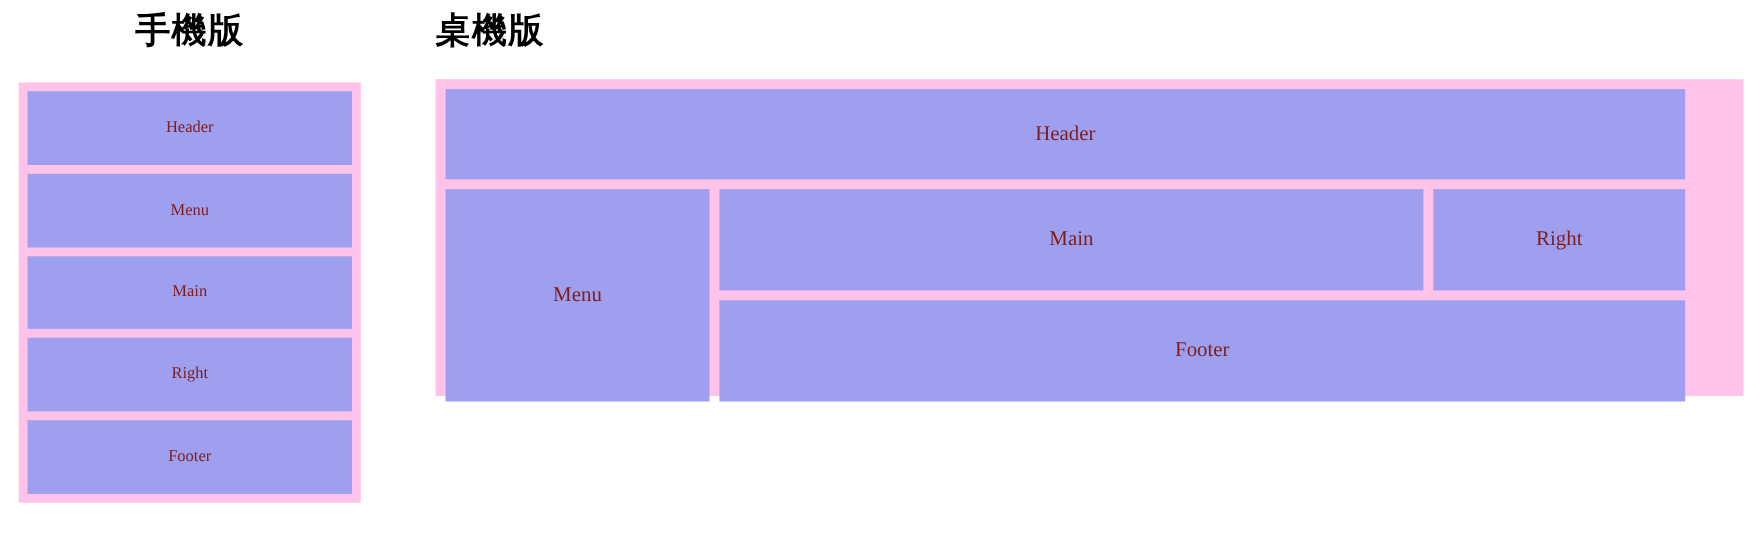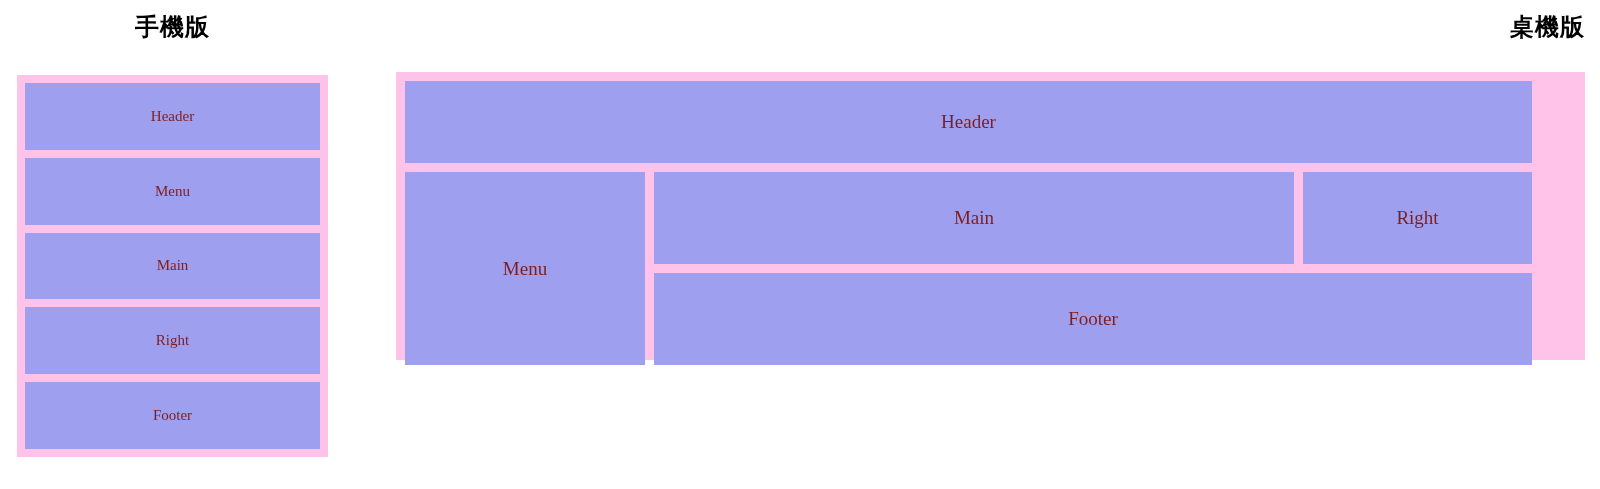--- a/index.html
+++ b/index.html
@@ -14,35 +14,35 @@
     overflow: hidden;
     position: relative;
   }
 
   
   .title {
     position: absolute;
     top: 10px;
     font-family: "DejaVu Sans", sans-serif;
     font-weight: bold;
-    font-size: 24px;
+    font-size: 32px;
     line-height: 34px;
     color: #000000;
     white-space: nowrap;
     letter-spacing: 1px;
   }
   .title-mobile {
     left: 0;
     width: 345px;
     text-align: center;
   }
   .title-desktop {
     left: 396px;
     width: 1189px;
-    text-align: right;
+    text-align: left;
   }
 
   
   .cell {
     background: #9f9ff0;
     color: #7f1d1d;
     font-family: "Liberation Serif", "DejaVu Serif", serif;
     display: flex;
     align-items: center;
     justify-content: center;

